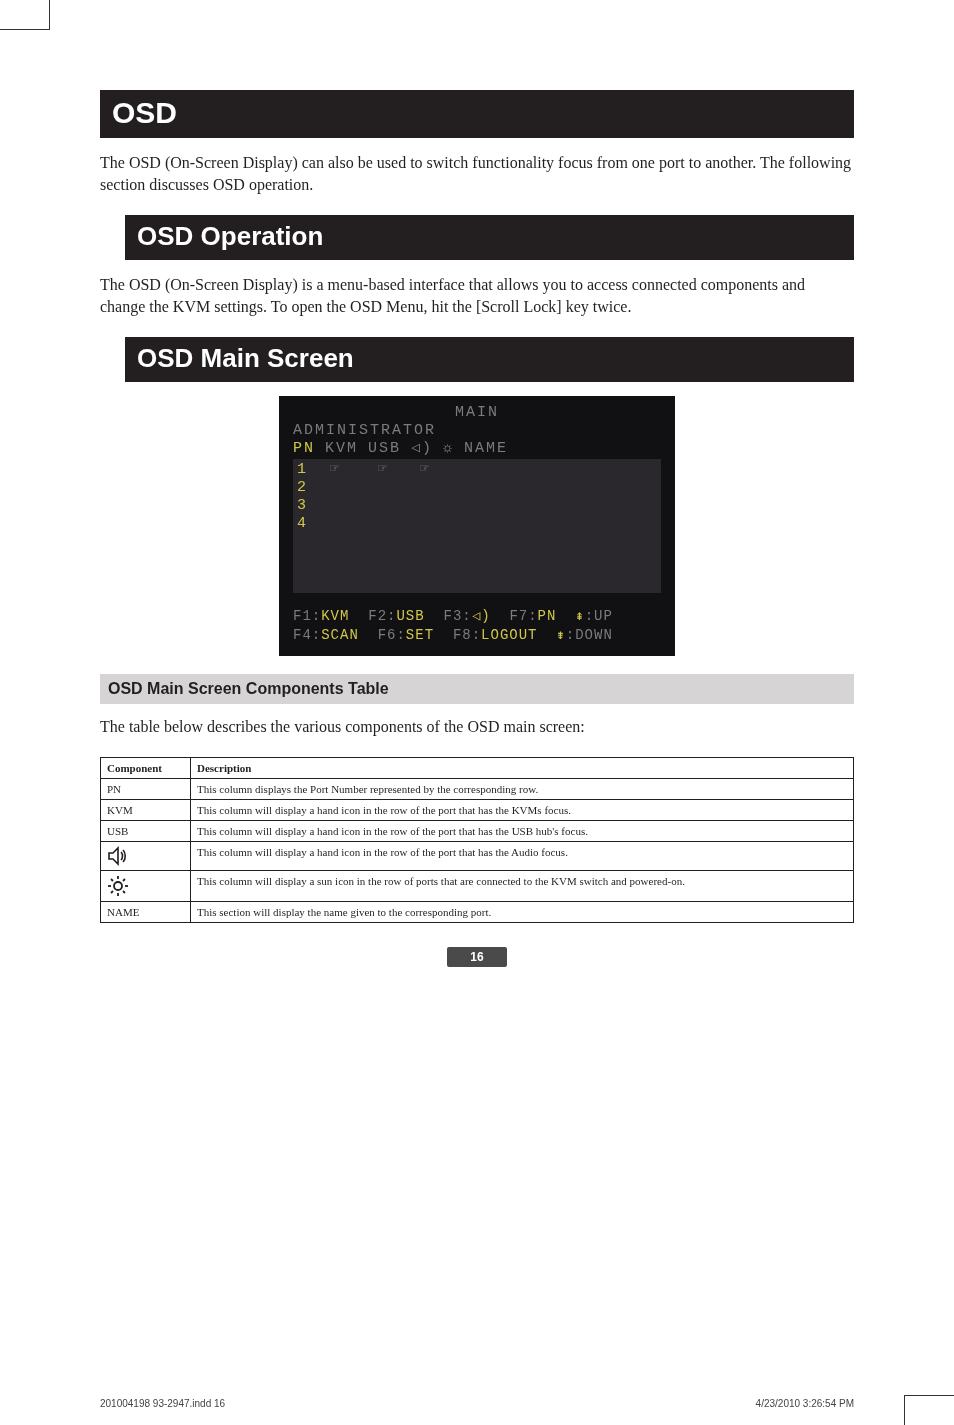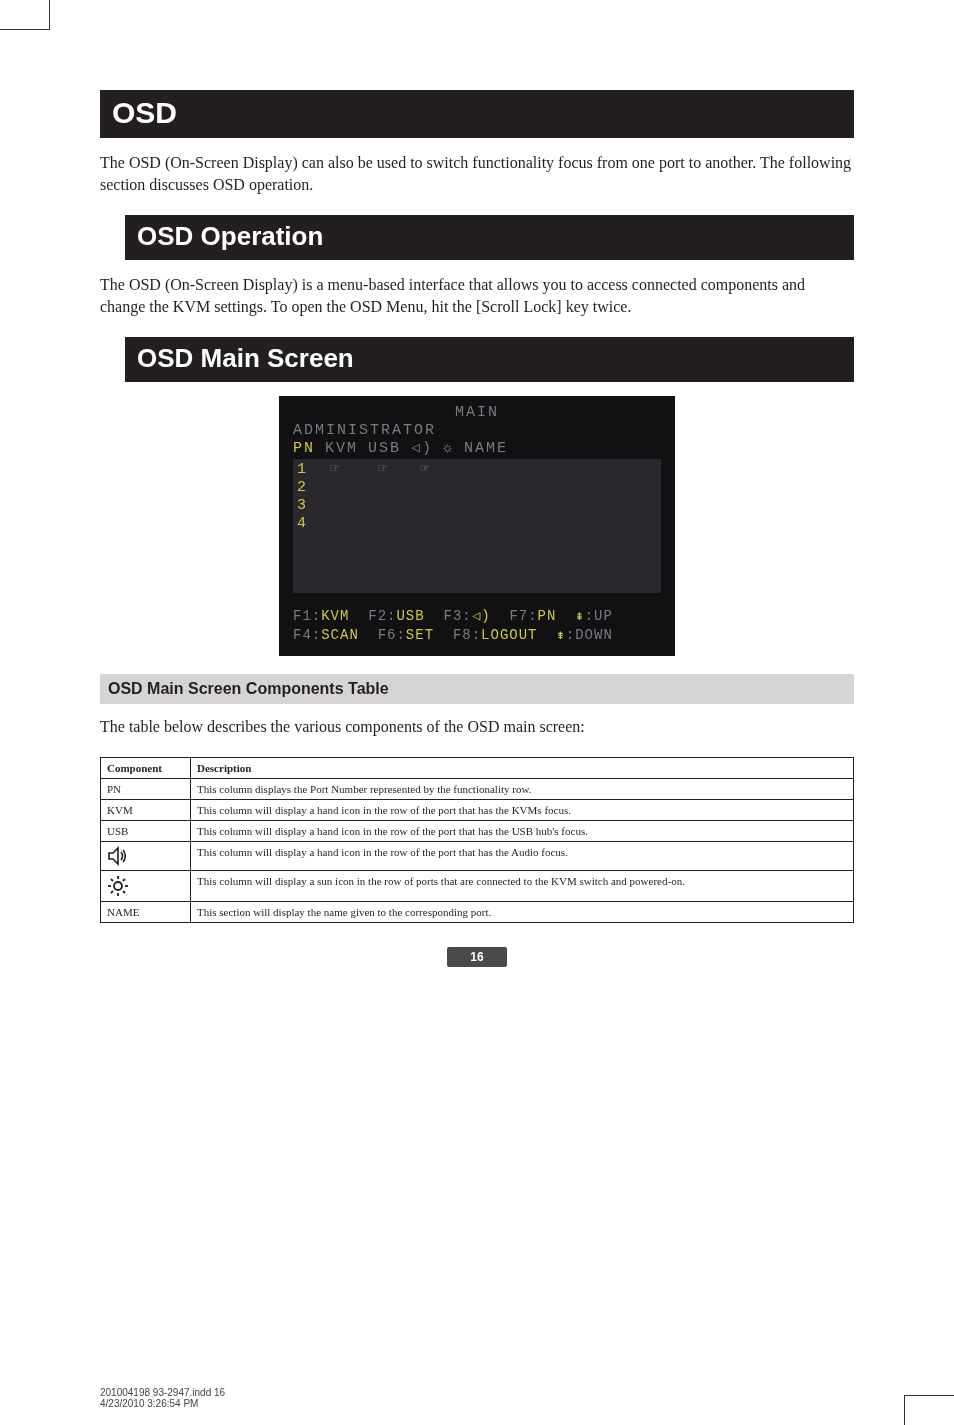--- a/index.html
+++ b/index.html
@@ -51,21 +51,21 @@
 
   .subbar { background: #d7d4d5; font-family: Arial, Helvetica, sans-serif; font-weight: bold; font-size: 16px; padding: 6px 8px; margin-bottom: 12px; }
 
   table.comp { width: 100%; border-collapse: collapse; font-size: 11px; padding-left: 32px; }
   table.comp th, table.comp td { border: 1px solid #231f20; padding: 4px 6px; vertical-align: top; text-align: left; }
   table.comp th { font-weight: bold; }
   .icon-cell svg { vertical-align: middle; }
 
   .page-badge { display:block; width:60px; margin: 24px auto 0 auto; background:#4a4a4a; color:#fff; text-align:center; font-family: Arial, sans-serif; font-size:12px; font-weight:bold; padding:3px 0; border-radius:2px; }
 
-  .footer-meta { position:absolute; bottom:16px; left:100px; right:100px; display:flex; justify-content:space-between; font-family: Arial, sans-serif; font-size:10px; color:#444;flex-direction:column; }
+  .footer-meta { position:absolute; bottom:16px; left:100px; right:100px; display:flex; justify-content:space-between; font-family: Arial, sans-serif; font-size:10px; color:#444; }
 </style>
 </head>
 <body>
 
 <div class="crop-mark-tl"></div>
 <div class="crop-mark-br"></div>
 
 <div class="page">
 
   <div class="bar bar-h1">OSD</div>
@@ -121,21 +121,21 @@
   <p class="body-text">The table below describes the various components of the OSD main screen:</p>
 
   <table class="comp">
     <tbody>
         <tr>
       <th>Component</th>
       <th>Description</th>
     </tr>
     <tr>
       <td>PN</td>
-      <td>This column displays the Port Number represented by the functionality row.</td>
+      <td>This column displays the Port Number represented by the corresponding row.</td>
     </tr>
     <tr>
       <td>KVM</td>
       <td>This column will display a hand icon in the row of the port that has the KVMs focus.</td>
     </tr>
     <tr>
       <td>USB</td>
       <td>This column will display a hand icon in the row of the port that has the USB hub's focus.</td>
     </tr>
     <tr>

